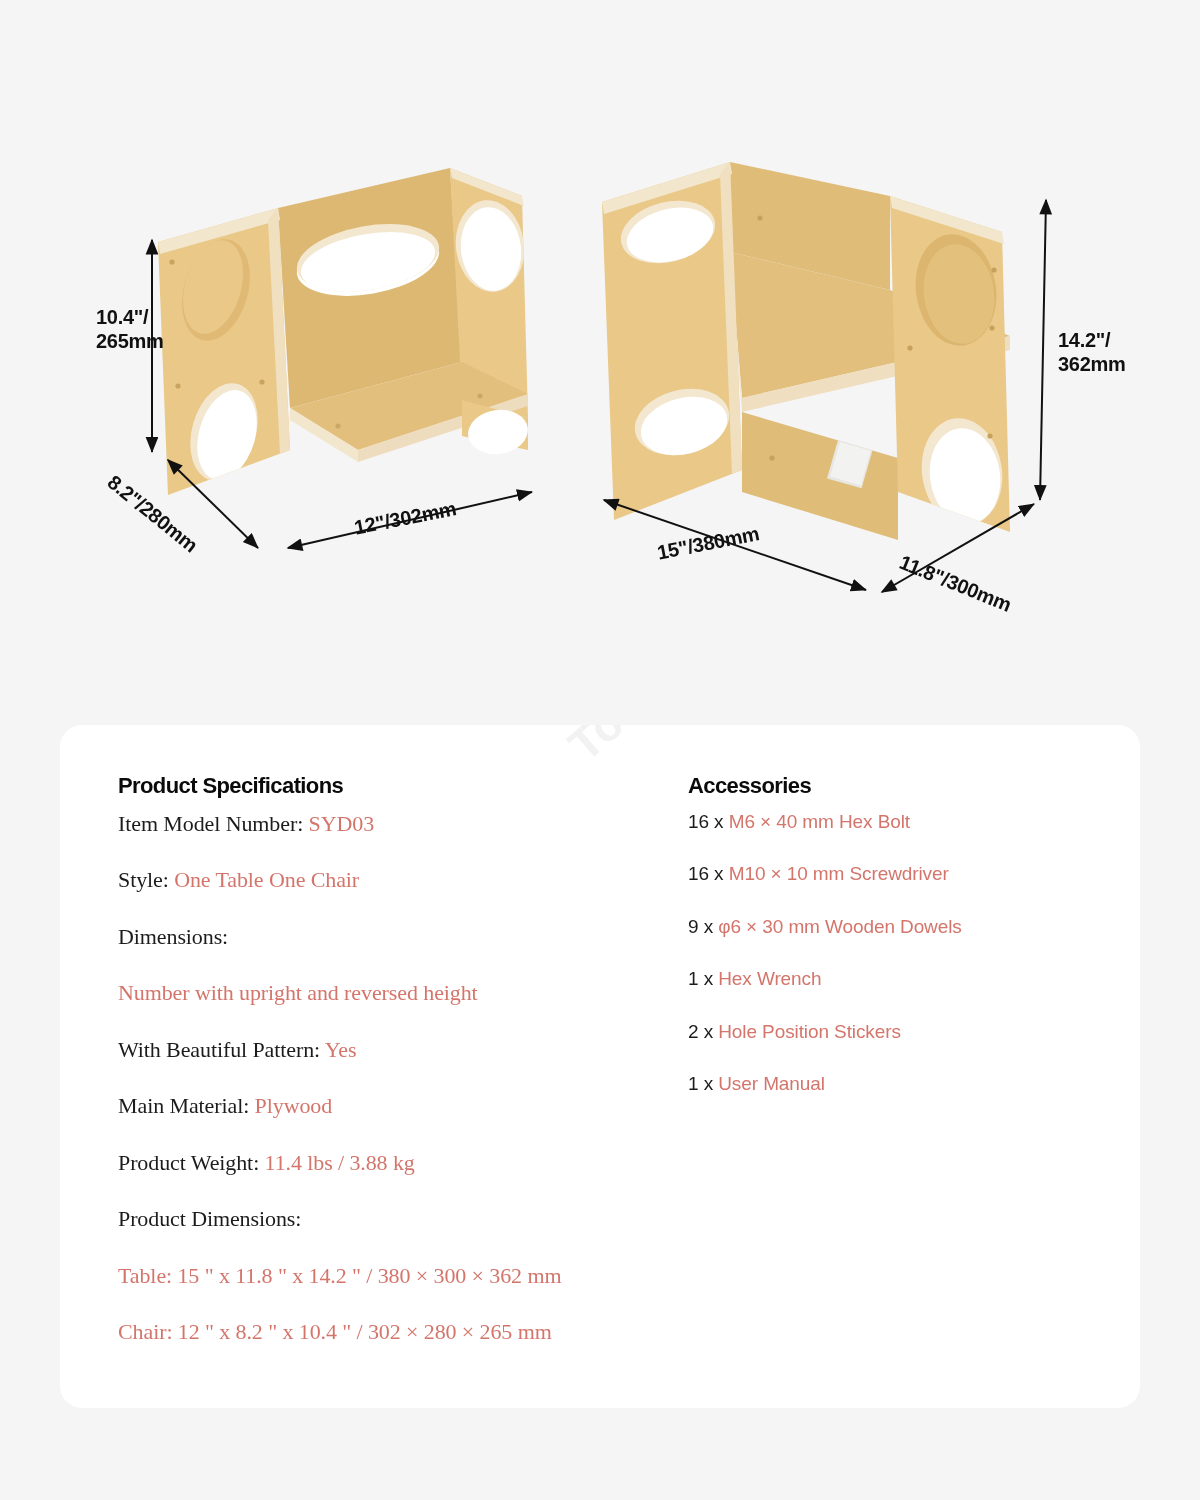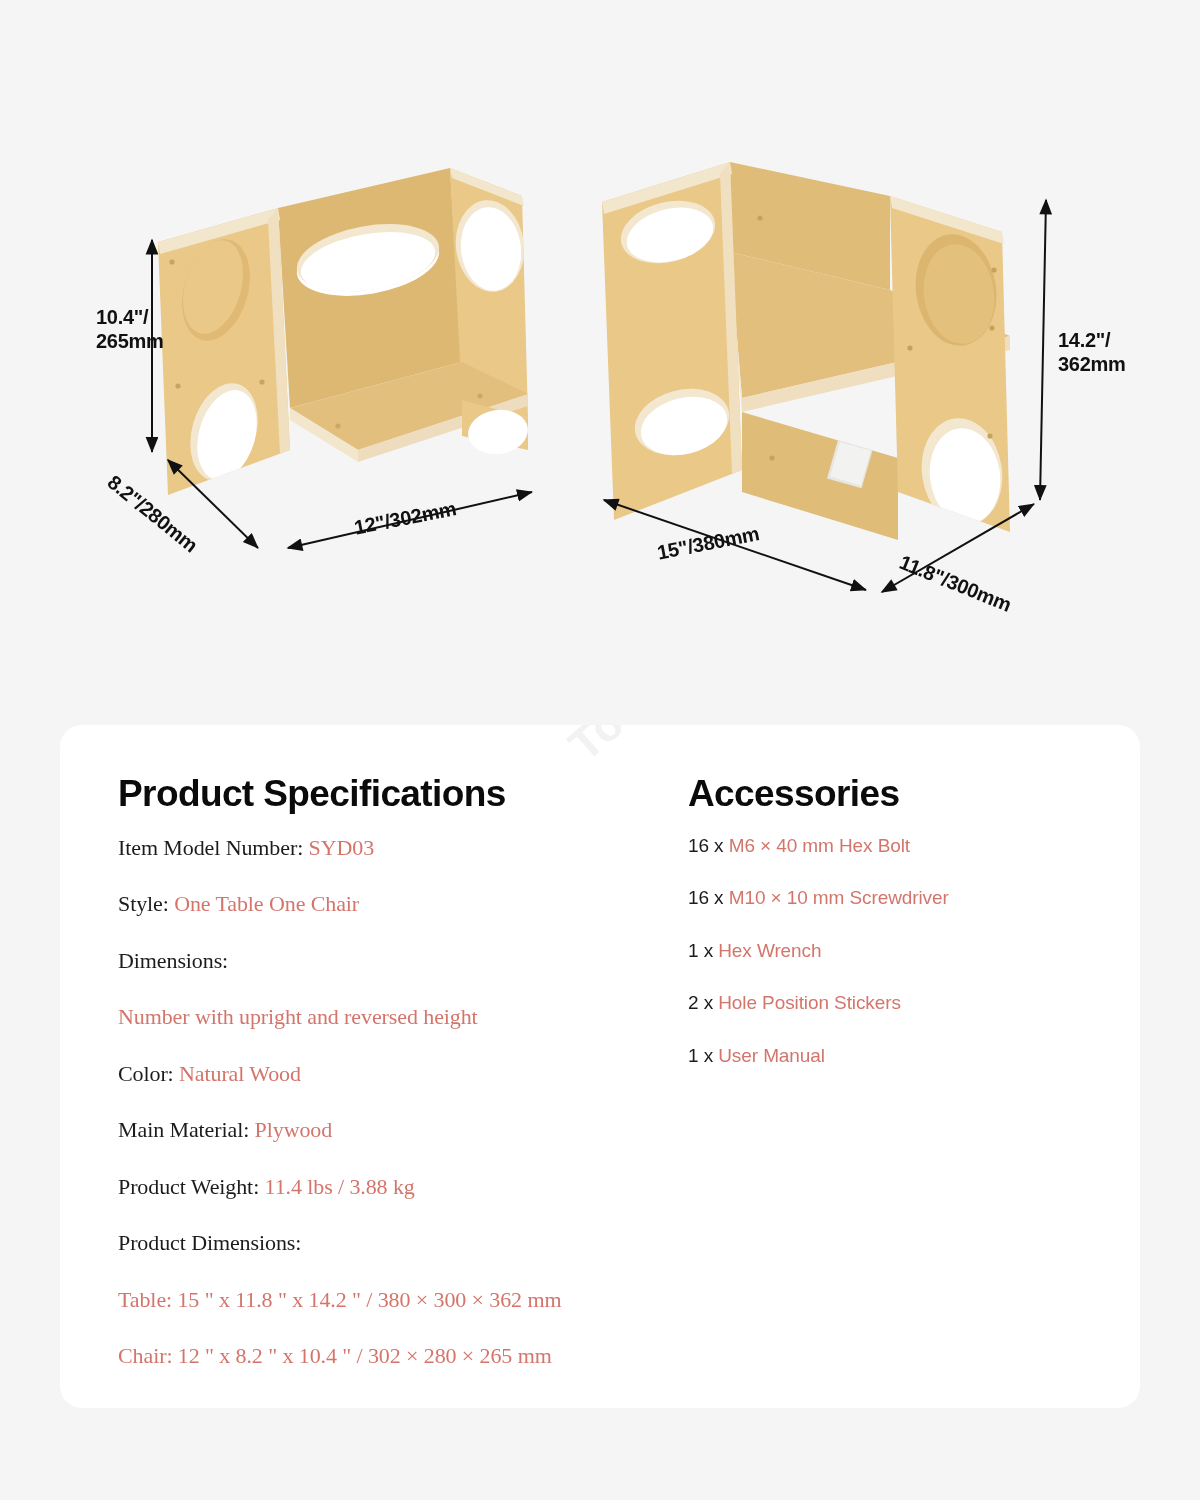--- a/index.html
+++ b/index.html
@@ -80,25 +80,25 @@
     left: 0; top: 0;
     width: 100%;
     display: flex;
     padding: 48px 0 0 58px;
   }
 
   .col-specs      { width: 570px; }
   .col-accessories{ width: 430px; }
 
   .col-heading {
-    font-size: 37px;
+    font-size: 22px;
     font-weight: bold;
     color: #0b0b0b;
     letter-spacing: -0.6px;
-    margin-bottom: 18px;
+    margin-bottom: 10px;
   }
 
   .spec-row {
     font-size: 22px;
     color: #1c1c1c;
     line-height: 1.34;
     margin-bottom: 27px;
     letter-spacing: -0.1px;
     font-family: Liberation Serif, serif;
   }
@@ -284,34 +284,35 @@
 
   <div class="columns">
 
     <div class="col-specs">
       <div class="col-heading">Product Specifications</div>
       <div id="spec-rows">
           <div class="spec-row"><span>Item Model Number: </span><span class="accent">SYD03</span></div>
           <div class="spec-row"><span>Style: </span><span class="accent">One Table One Chair</span></div>
           <div class="spec-row"><span>Dimensions:</span></div>
           <div class="spec-row row-accent"><span class="">Number with upright and reversed height</span></div>
-          <div class="spec-row"><span>Color: </span><span class="accent">Natural Wood</span></div>
+          <div class="spec-row"><span>With Beautiful Pattern: </span><span class="accent">Yes</span></div>
           <div class="spec-row"><span>Main Material: </span><span class="accent">Plywood</span></div>
           <div class="spec-row"><span>Product Weight: </span><span class="accent">11.4 lbs / 3.88 kg</span></div>
           <div class="spec-row"><span>Product Dimensions:</span></div>
           <div class="spec-row row-accent"><span class="">Table: 15 " x 11.8 " x 14.2 " / 380 × 300 × 362 mm</span></div>
           <div class="spec-row row-accent"><span class="">Chair: 12 " x 8.2 " x 10.4 " / 302 × 280 × 265 mm</span></div>
         </div>
     </div>
 
     <div class="col-accessories">
       <div class="col-heading">Accessories</div>
       <div id="acc-rows">
           <div class="acc-row"><span>16 x </span><span class="accent">M6 × 40 mm Hex Bolt</span></div>
           <div class="acc-row"><span>16 x </span><span class="accent">M10 × 10 mm Screwdriver</span></div>
+          <div class="acc-row"><span>9 x </span><span class="accent">φ6 × 30 mm Wooden Dowels</span></div>
           <div class="acc-row"><span>1 x </span><span class="accent">Hex Wrench</span></div>
           <div class="acc-row"><span>2 x </span><span class="accent">Hole Position Stickers</span></div>
           <div class="acc-row"><span>1 x </span><span class="accent">User Manual</span></div>
         </div>
     </div>
 
   </div>
 </div>
 
 </body></html>

